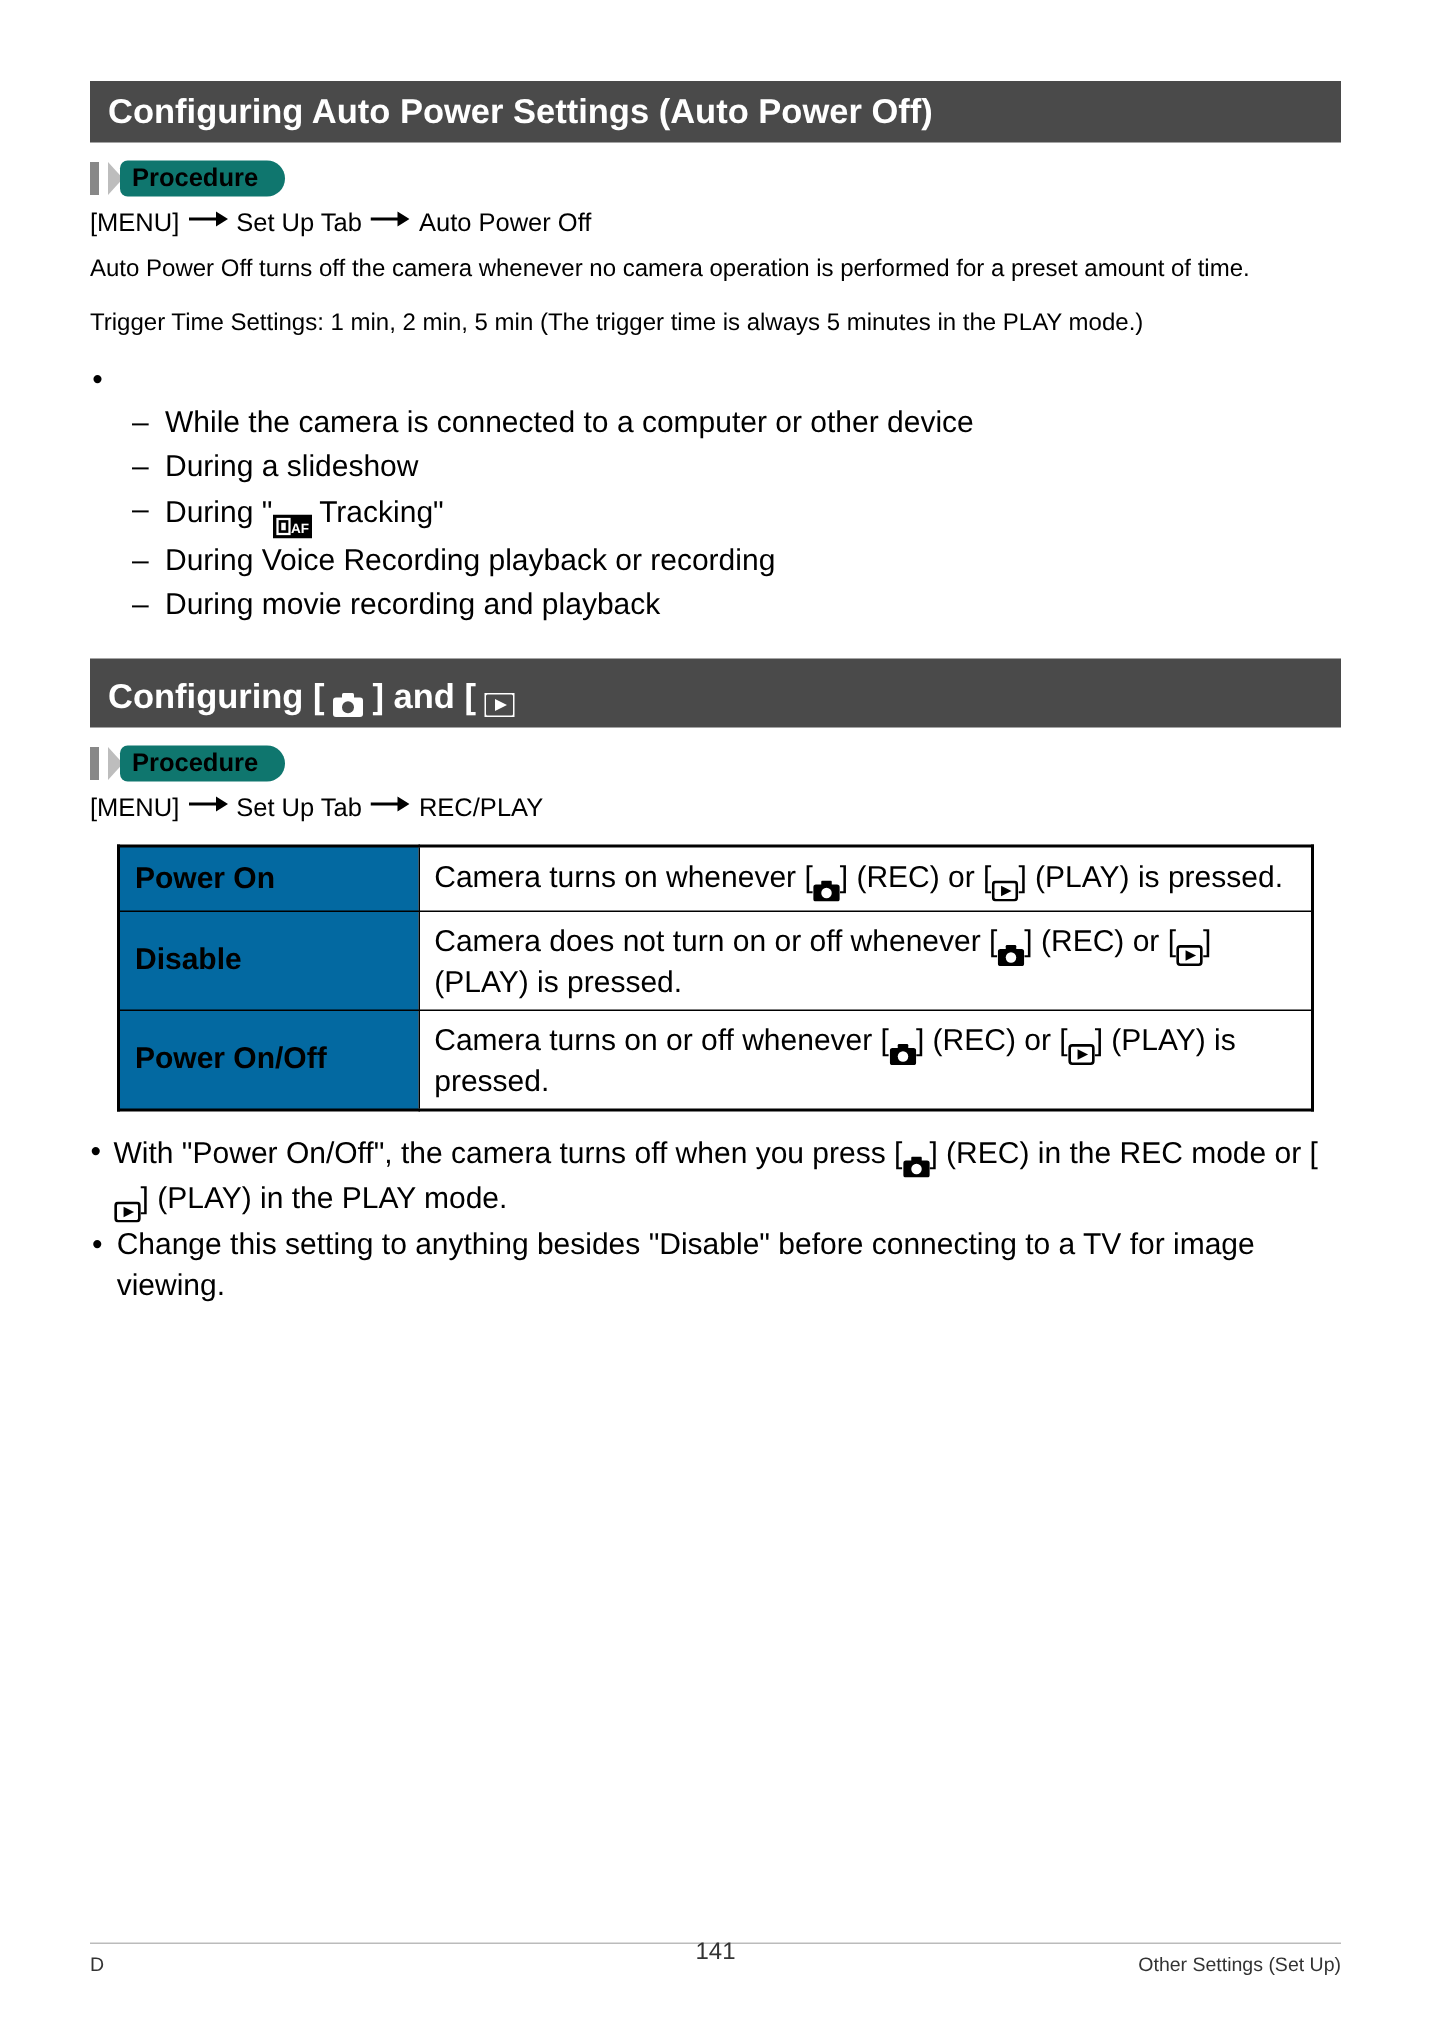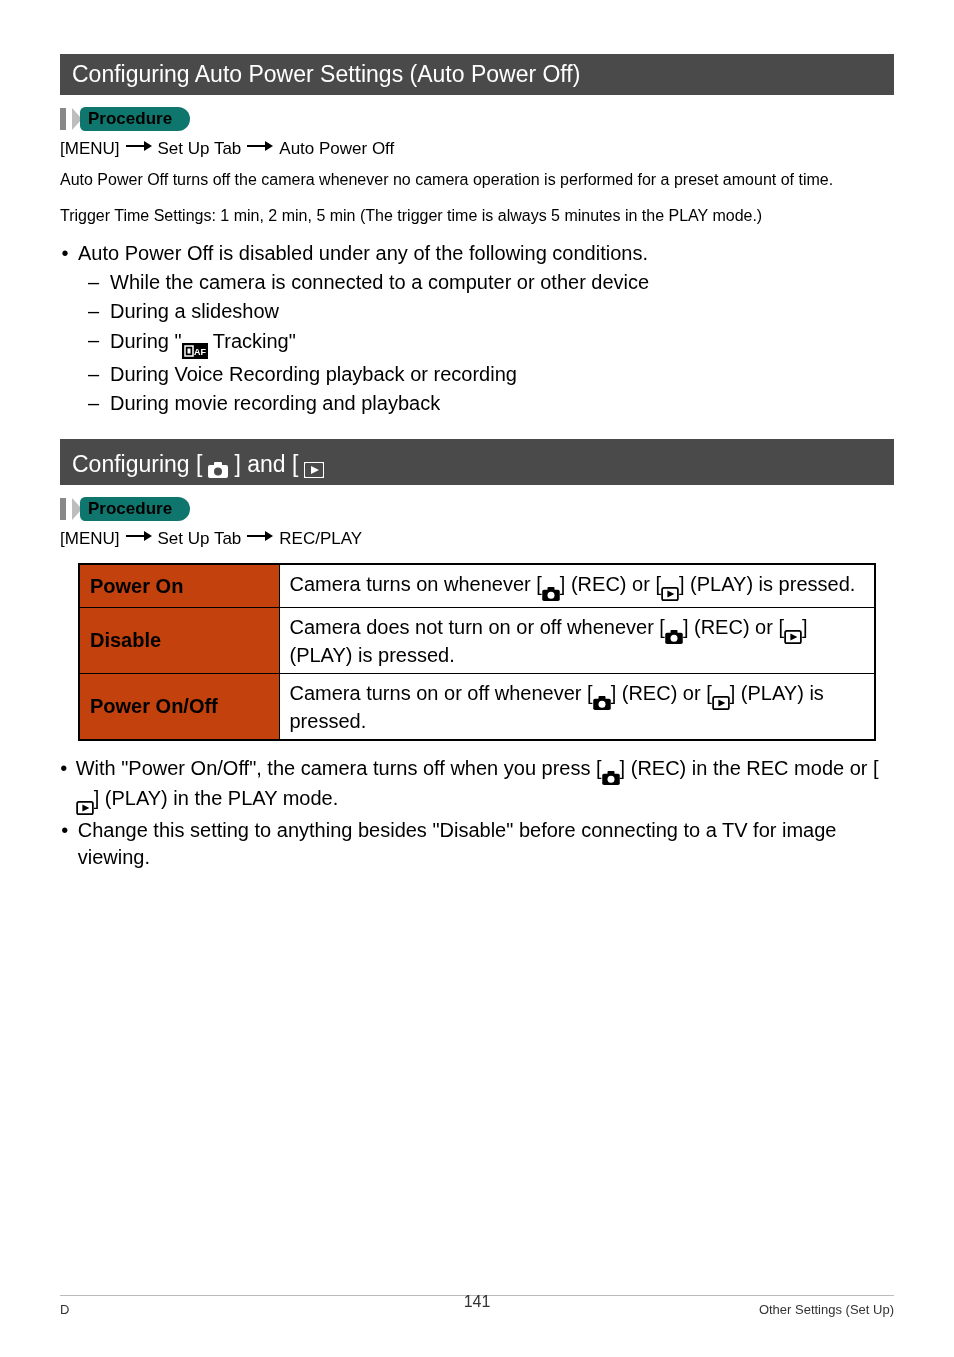--- a/index.html
+++ b/index.html
@@ -1,19 +1,19 @@
 <!DOCTYPE html>
 <html><head>
 <meta charset="utf-8">
 <style>
   * { box-sizing: border-box; margin: 0; padding: 0; }
   html, body { width: 954px; height: 1357px; background: #fff; font-family: Arial, Helvetica, sans-serif; color: #000; }
   .page { padding: 54px 60px 0 60px; position: relative; height: 100%; }
   .section-bar {
-    background: #4a4a4a; color: #fff; font-weight: normal; font-size: 23px;
+    background: #4a4a4a; color: #fff; font-weight: bold; font-size: 23px;
     padding: 7px 12px 7px 12px; margin-bottom: 12px;
   }
   .section-bar-inner { display: flex; align-items: flex-end; gap: 6px; }
   .procedure-row { display: flex; align-items: center; gap: 6px; margin: 6px 0 8px 0; }
   .proc-bar { width: 6px; height: 22px; background: #888; }
   .proc-chevron {
     width: 0; height: 0; border-top: 11px solid transparent; border-bottom: 11px solid transparent;
     border-left: 10px solid #bdbdbd;
   }
   .proc-pill {
@@ -29,21 +29,21 @@
   .list .lvl2 { display: flex; gap: 8px; margin-left: 28px; margin-bottom: 2px; }
   .bullet-dot { width: 10px; text-align: center; }
   .dash { width: 14px; text-align: left; }
   .inline-icon { display: inline-flex; vertical-align: middle; margin-top: 16px; }
   .inline-icon svg { vertical-align: middle; }
   table.settings {
     width: 798px; margin: 14px auto 14px auto; border-collapse: collapse; font-size: 20px;
     border: 2px solid #000;
   }
   table.settings td { border: 1px solid #000; padding: 6px 10px; vertical-align: middle; }
-  table.settings td.label { background: #c2410c; font-weight: bold; width: 200px; }
+  table.settings td.label { background: #0369a1; font-weight: bold; width: 200px; }
   .footer {
     position: absolute; bottom: 40px; left: 60px; right: 60px;
     display: flex; justify-content: space-between; align-items: flex-end;
     font-size: 13px; color: #333;
     border-top: 1px solid #bbb; padding-top: 6px;
   }
   .footer .center { font-size: 16px; position: absolute; left: 50%; transform: translateX(-50%); bottom: 6px; }
   .gap-below { margin-bottom: 22px; }
 </style>
 </head>
@@ -80,21 +80,20 @@
     </span>
     <span>Auto Power Off</span>
   </div>
 
   <div class="body-text">Auto Power Off turns off the camera whenever no camera operation is performed for a preset amount of time.</div>
   <div class="body-text">Trigger Time Settings: 1 min, 2 min, 5 min (The trigger time is always 5 minutes in the PLAY mode.)</div>
 
   <div class="list gap-below">
     <div class="lvl1">
       <span class="bullet-dot">•</span>
-      <span>Auto Power Off is disabled under any of the following conditions.</span>
     </div>
     <div class="lvl2">
       <span class="dash">–</span>
       <span>While the camera is connected to a computer or other device</span>
     </div>
     <div class="lvl2">
       <span class="dash">–</span>
       <span>During a slideshow</span>
     </div>
     <div class="lvl2">

